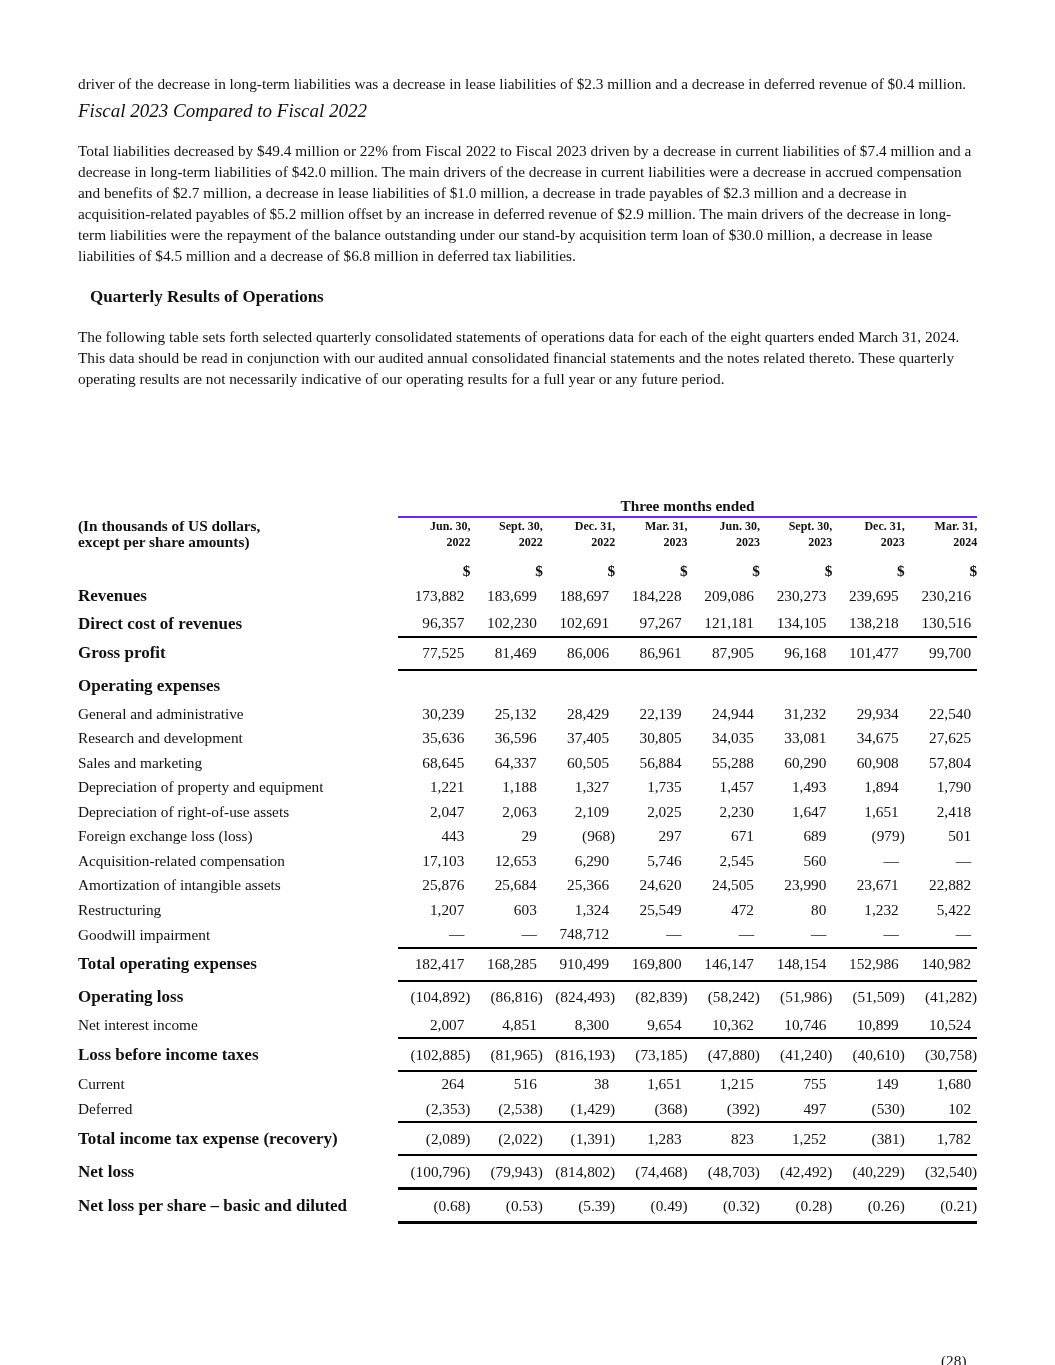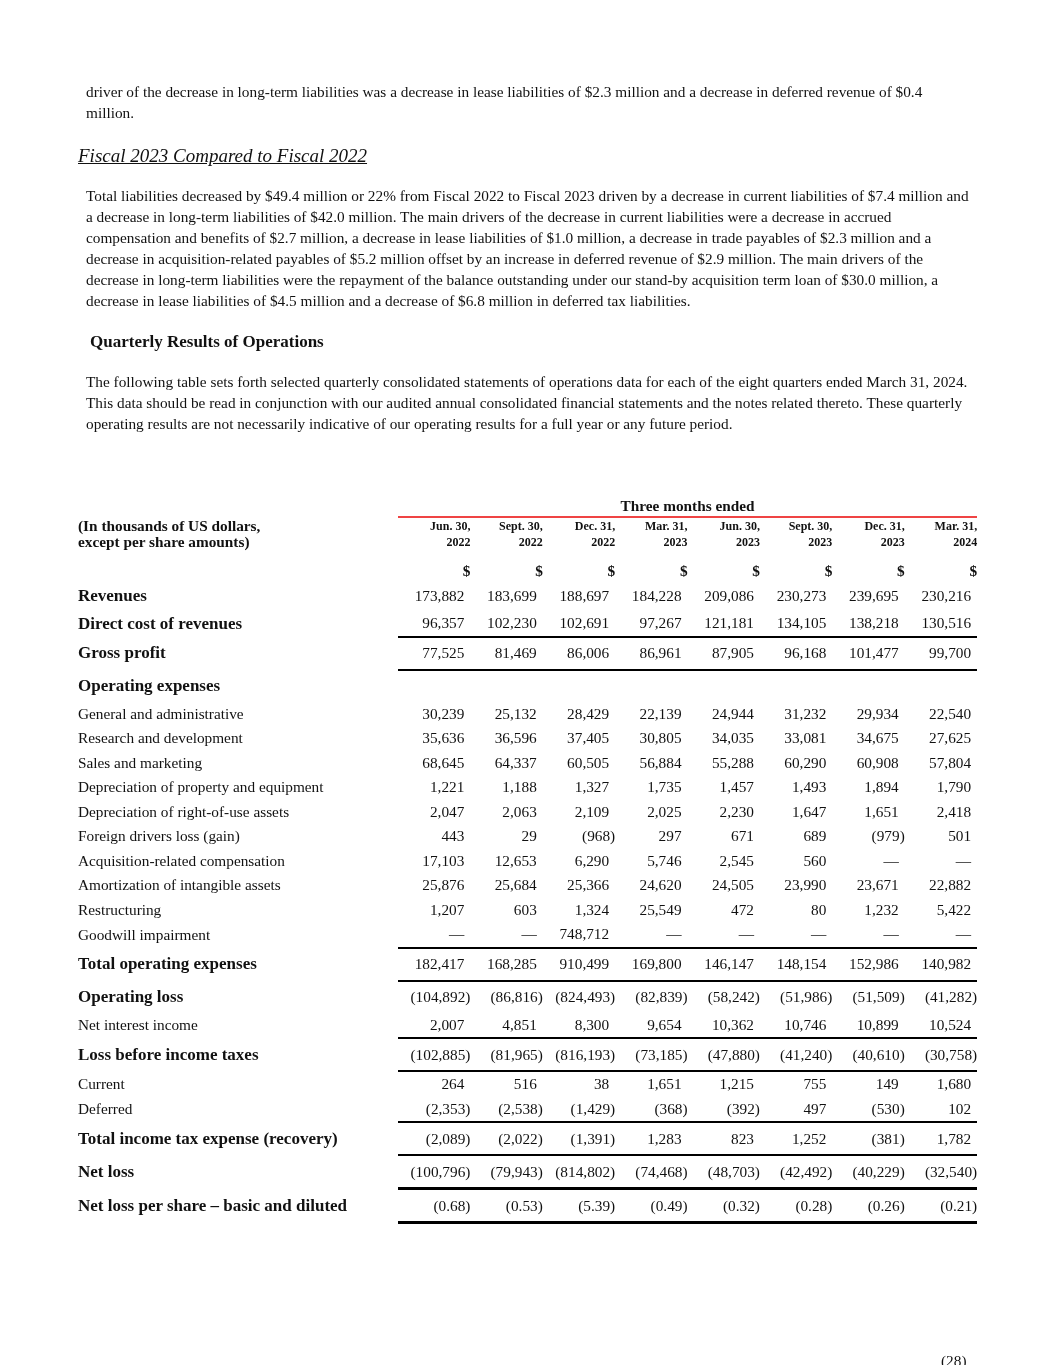--- a/index.html
+++ b/index.html
@@ -2,29 +2,29 @@
 <html><head>
 <meta charset="utf-8">
 <style>
   html, body { margin: 0; padding: 0; background: #ffffff; }
   body {
     width: 1055px; height: 1365px; position: relative; overflow: hidden;
     font-family: "Liberation Serif", "DejaVu Serif", serif;
     color: #111; font-size: 15.3px;
   }
   .page { position: absolute; left: 78px; top: 73px; width: 900px; }
-  .para { line-height: 21px; margin: 8px; }
-  .sub-head { font-style: italic; font-size: 19px; margin: 22px 0 18px 0; line-height: 22px; text-decoration: underline; }
+  .para { line-height: 21px; margin: 0; }
+  .sub-head { font-style: italic; font-size: 19px; margin: 6px 0 18px 0; line-height: 22px; }
   .sec-head { font-weight: bold; font-size: 17px; margin: 20px 0 18px 12px; line-height: 22px; }
 
   table.fin { position: absolute; left: 78px; top: 496px; width: 899px; border-collapse: collapse; table-layout: fixed; font-size: 15.3px; }
   table.fin col.label { width: 320px; }
   table.fin col.num { width: 72.4px; }
   table.fin td, table.fin th { padding: 0; white-space: nowrap; }
-  th.group { font-weight: bold; text-align: center; border-bottom: 2px solid #ef4444; height: 20px; font-size: 15.3px; }
+  th.group { font-weight: bold; text-align: center; border-bottom: 2px solid #6d28d9; height: 20px; font-size: 15.3px; }
   th.coltitle { font-weight: bold; text-align: right; line-height: 16px; vertical-align: bottom; padding-top: 2px; font-size: 12px; }
   th.unitlabel { text-align: left; font-weight: bold; line-height: 16px; vertical-align: bottom; font-size: 15.3px; }
   th.cur { font-weight: bold; text-align: right; height: 30px; vertical-align: bottom; padding-bottom: 2px; }
   td.lbl { text-align: left; height: 24.5px; }
   td.num { text-align: right; height: 24.5px; }
   tr.bold-row td.lbl { font-weight: bold; font-size: 17px; margin-top: 8px; }
   tr.tall td { height: 31px; }
   tr.under td.num { border-bottom: 2px solid #000; }
   tr.thick-under td.num { border-bottom: 3.5px solid #000; }
   .pnum { padding-right: 6px; }
@@ -202,21 +202,21 @@
         <td class="num"><span class="pnum">2,047</span></td>
         <td class="num"><span class="pnum">2,063</span></td>
         <td class="num"><span class="pnum">2,109</span></td>
         <td class="num"><span class="pnum">2,025</span></td>
         <td class="num"><span class="pnum">2,230</span></td>
         <td class="num"><span class="pnum">1,647</span></td>
         <td class="num"><span class="pnum">1,651</span></td>
         <td class="num"><span class="pnum">2,418</span></td>
       </tr>
       <tr>
-        <td class="lbl">Foreign drivers loss (gain)</td>
+        <td class="lbl">Foreign exchange loss (loss)</td>
         <td class="num"><span class="pnum">443</span></td>
         <td class="num"><span class="pnum">29</span></td>
         <td class="num"><span>(968)</span></td>
         <td class="num"><span class="pnum">297</span></td>
         <td class="num"><span class="pnum">671</span></td>
         <td class="num"><span class="pnum">689</span></td>
         <td class="num"><span>(979)</span></td>
         <td class="num"><span class="pnum">501</span></td>
       </tr>
       <tr>

